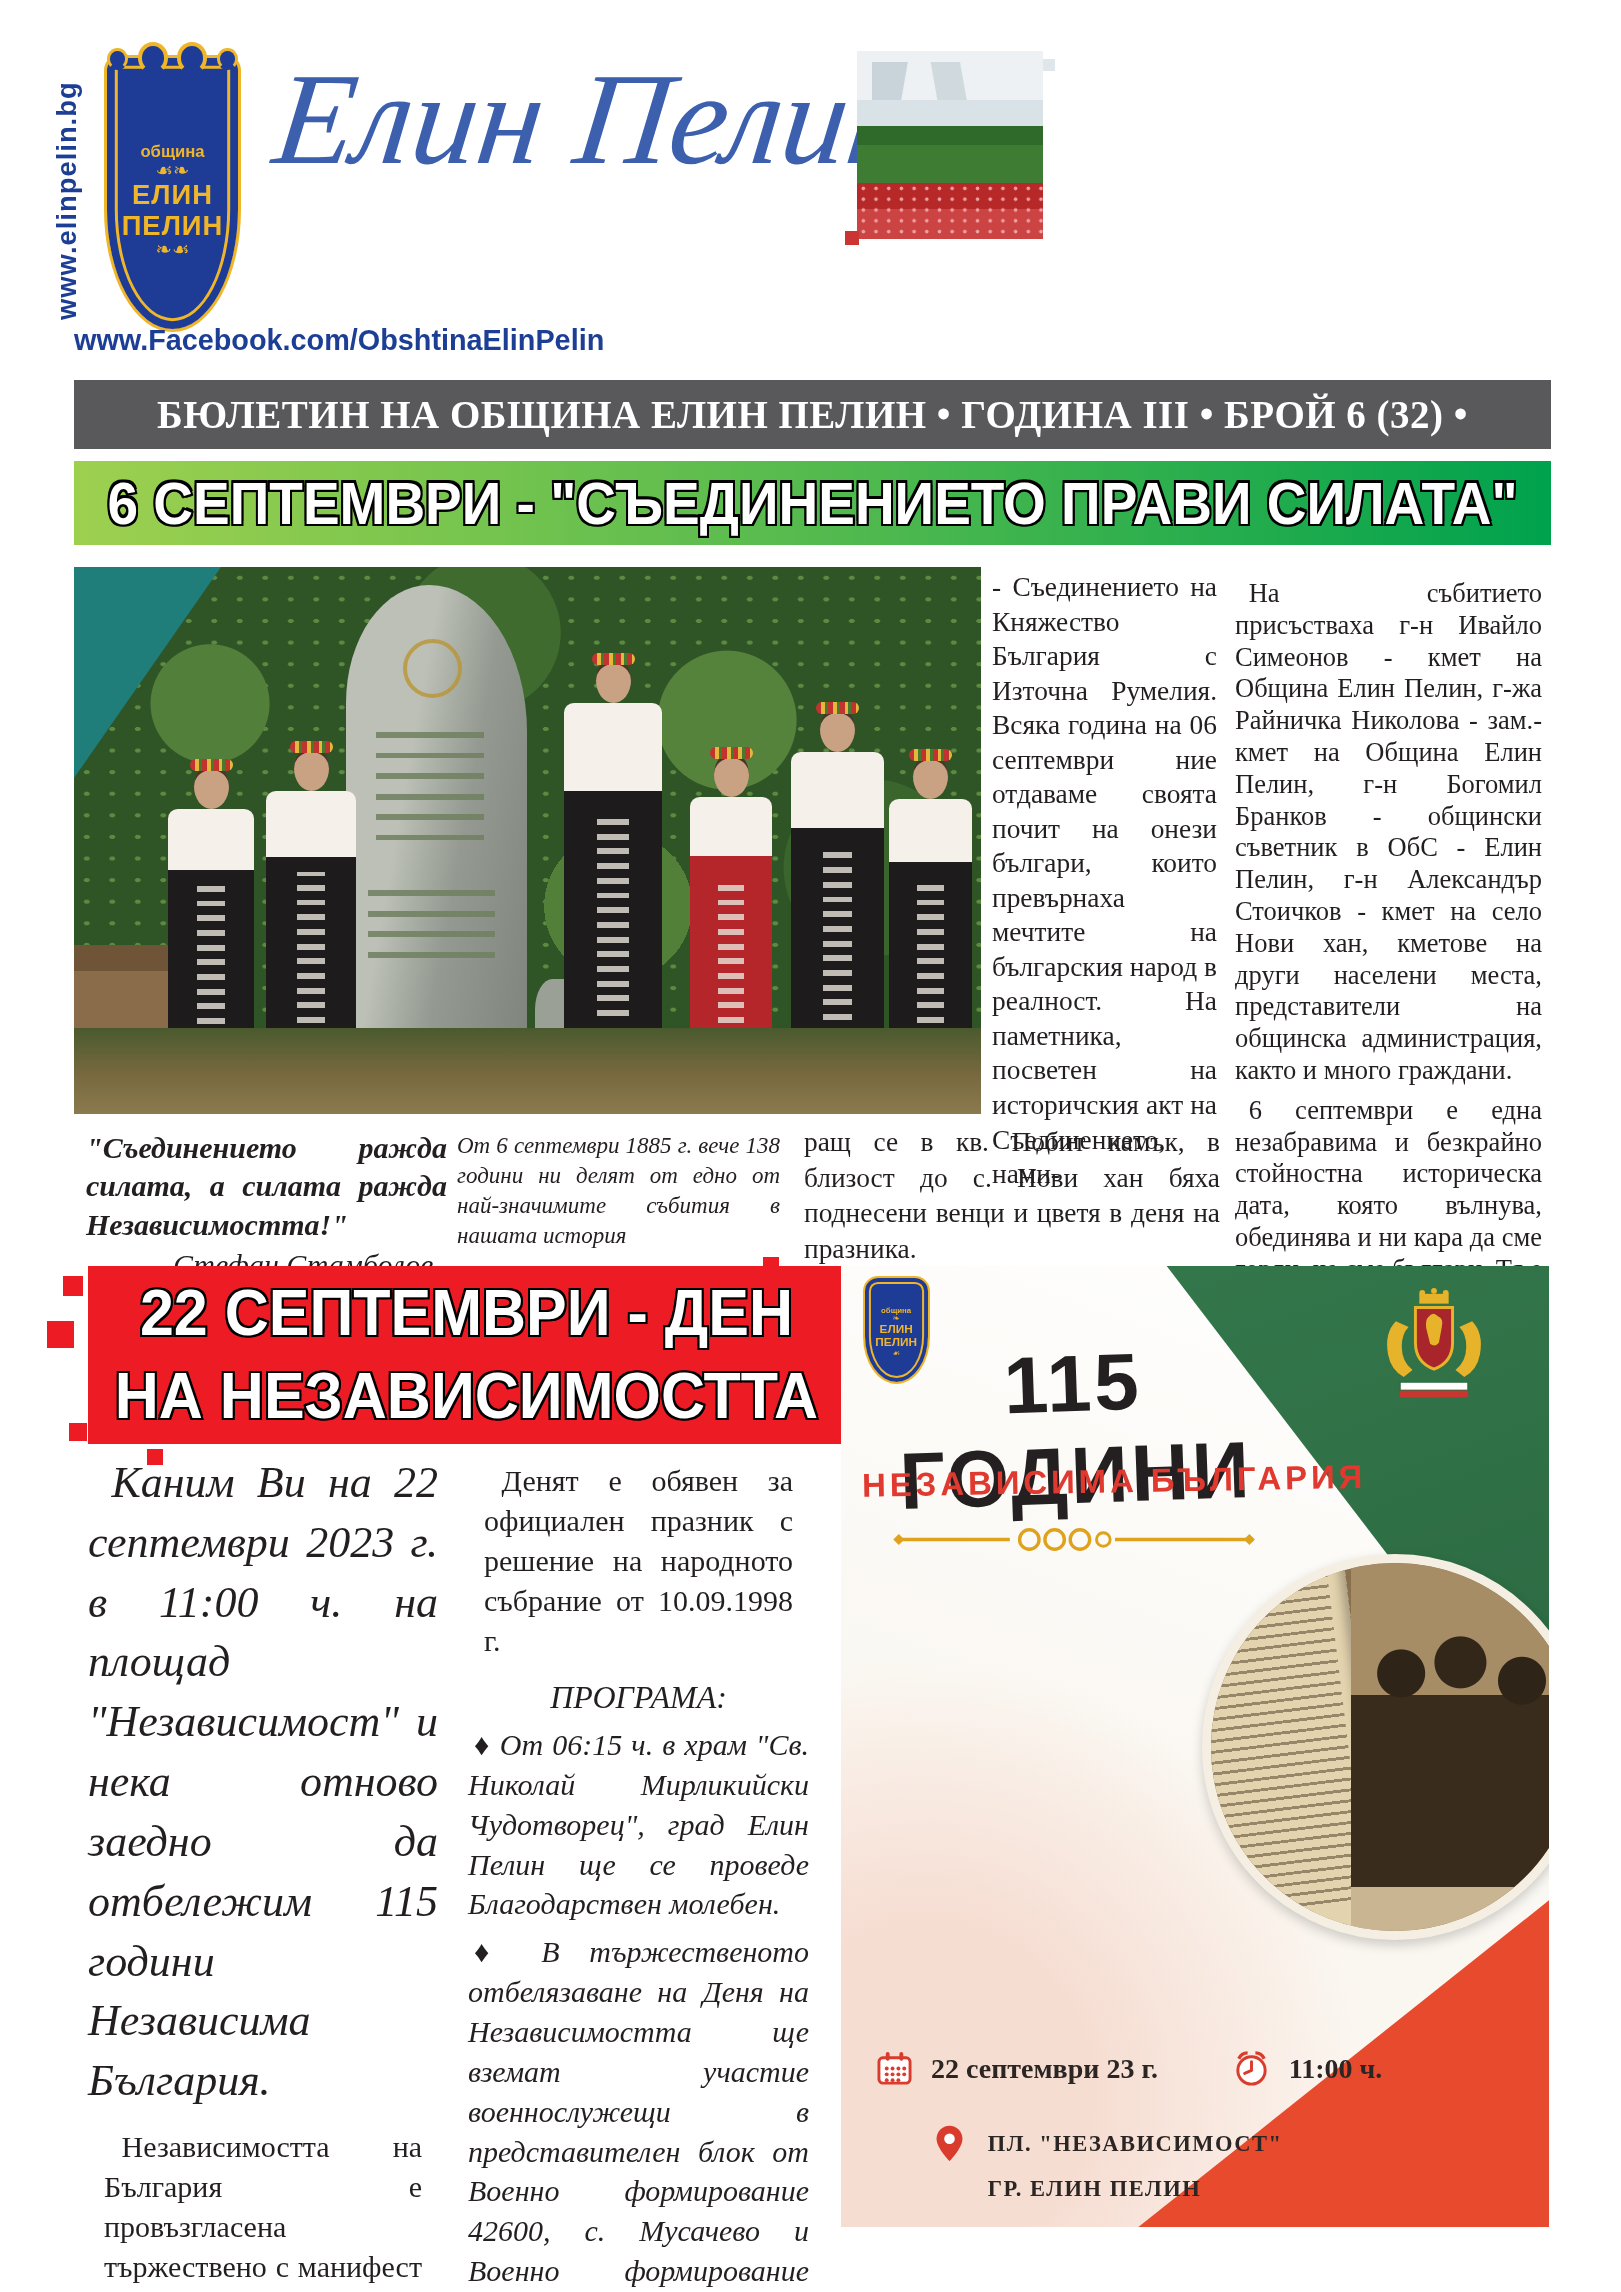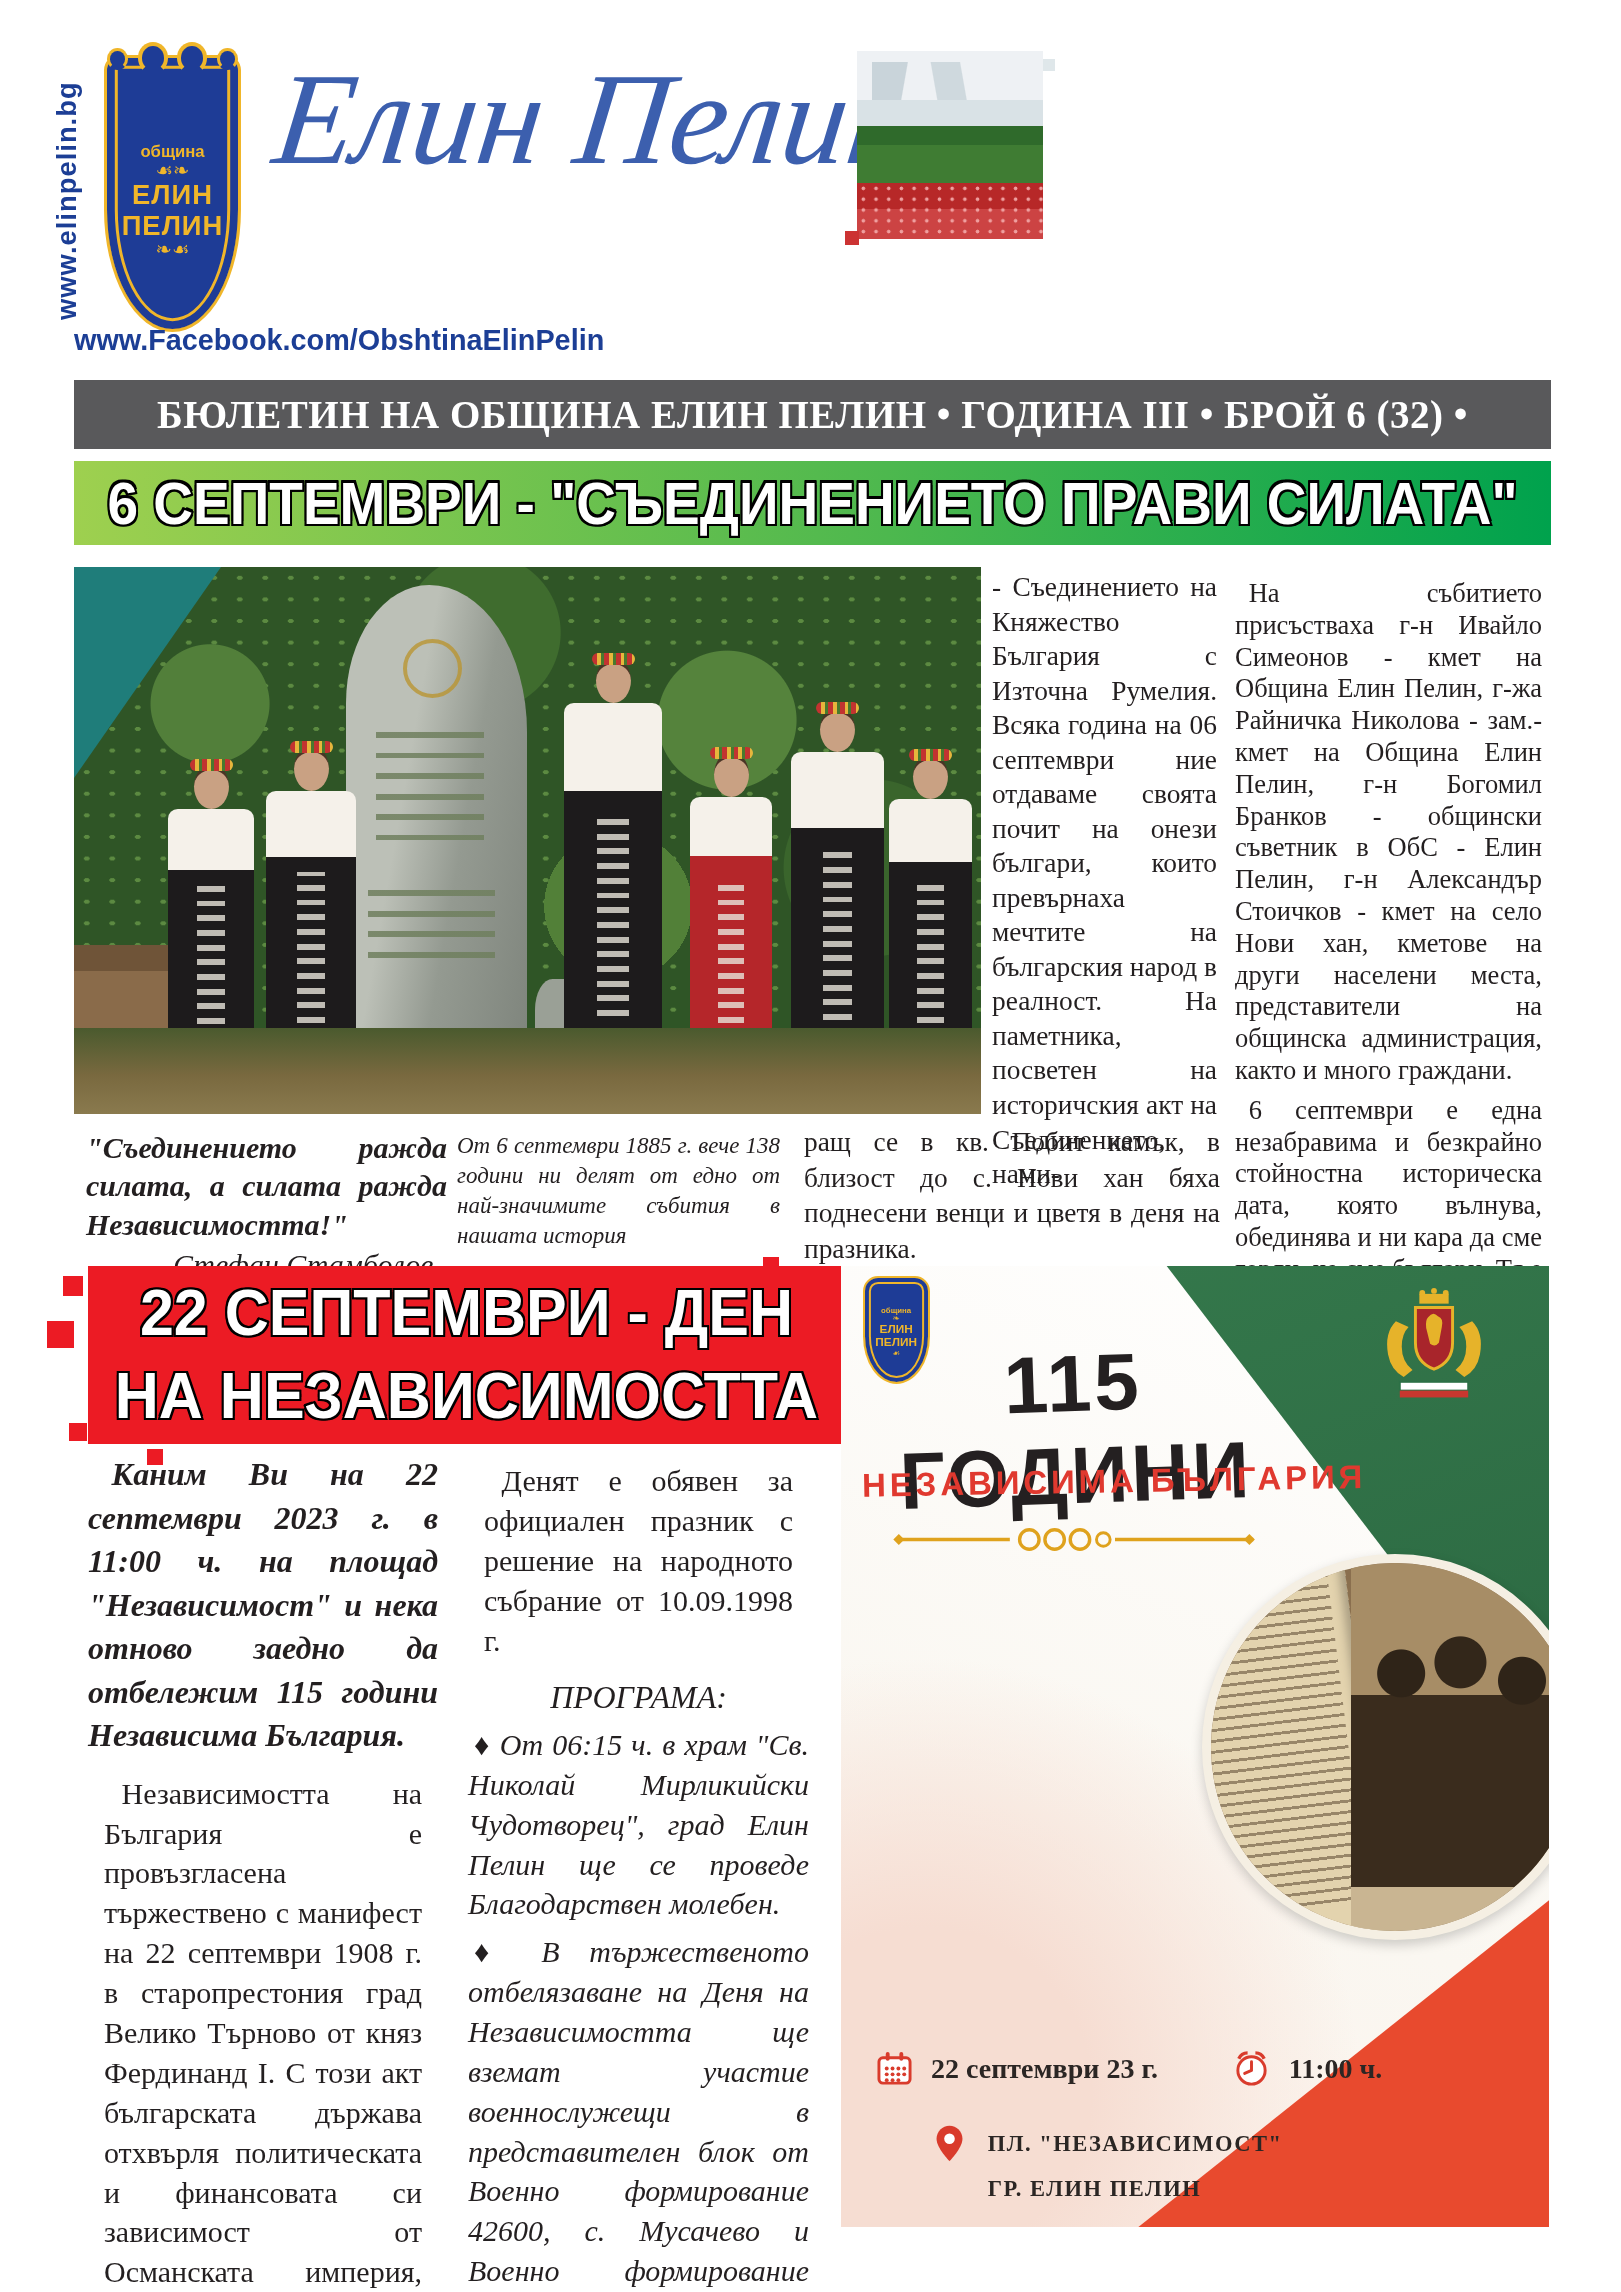--- a/index.html
+++ b/index.html
@@ -90,21 +90,21 @@
   .col-right p{margin:8px;text-indent:13.7px;}
   .quote-box{left:86px;top:1129px;width:361px;font-size:30px;line-height:1.28;font-weight:bold;font-style:italic;}
   .quote-author{font-weight:normal;text-align:right;padding-right:13.7px;margin-top:2px;}
   .col-mid{left:457px;top:1131px;width:323px;font-size:23px;line-height:1.3;font-style:italic;}
   .col-cont{left:804px;top:1125px;width:416px;font-size:27.4px;line-height:1.3;}
   
   .b-col{position:absolute;text-align:justify;font-size:30px;line-height:1.33;}
   .b-left{left:88px;top:1453px;width:350px;}
   .b-mid{left:468px;top:1445px;width:341px;}
   .salut{font-style:italic;text-indent:43px;margin:0 0 15.7px;}
-  .invite{font-weight:bold;font-style:italic;font-size:32px;line-height:1.36;margin:0 0 13.7px;text-indent:23.5px;}
+  .invite{font-weight:normal;font-style:italic;font-size:44px;line-height:1.36;margin:0 0 13.7px;text-indent:23.5px;}
   .b-left p.plain,.b-mid p.plain{margin:16px;text-indent:17.6px;}
   .prog-title{font-weight:normal;font-style:italic;font-size:32px;text-align:center;margin:9.8px 0 5.9px;}
   .prog-item{font-style:italic;margin:0 0 7.8px;text-indent:5.9px;}
   
   .poster{position:absolute;left:841px;top:1266px;width:708px;height:961px;overflow:hidden;
     background:radial-gradient(circle at 12% 86%,#f6ddd2 0 16%,transparent 42%),
                linear-gradient(200deg,#ffffff,#faf7f1 60%,#fdf3ec);}
   .p-green{position:absolute;inset:0;clip-path:polygon(46% 0,100% 0,100% 52%);
     background:linear-gradient(160deg,#35794c,#265f3c);}
   .p-red{position:absolute;inset:0;clip-path:polygon(42% 100%,100% 66%,100% 100%);background:#e84a2e;}

